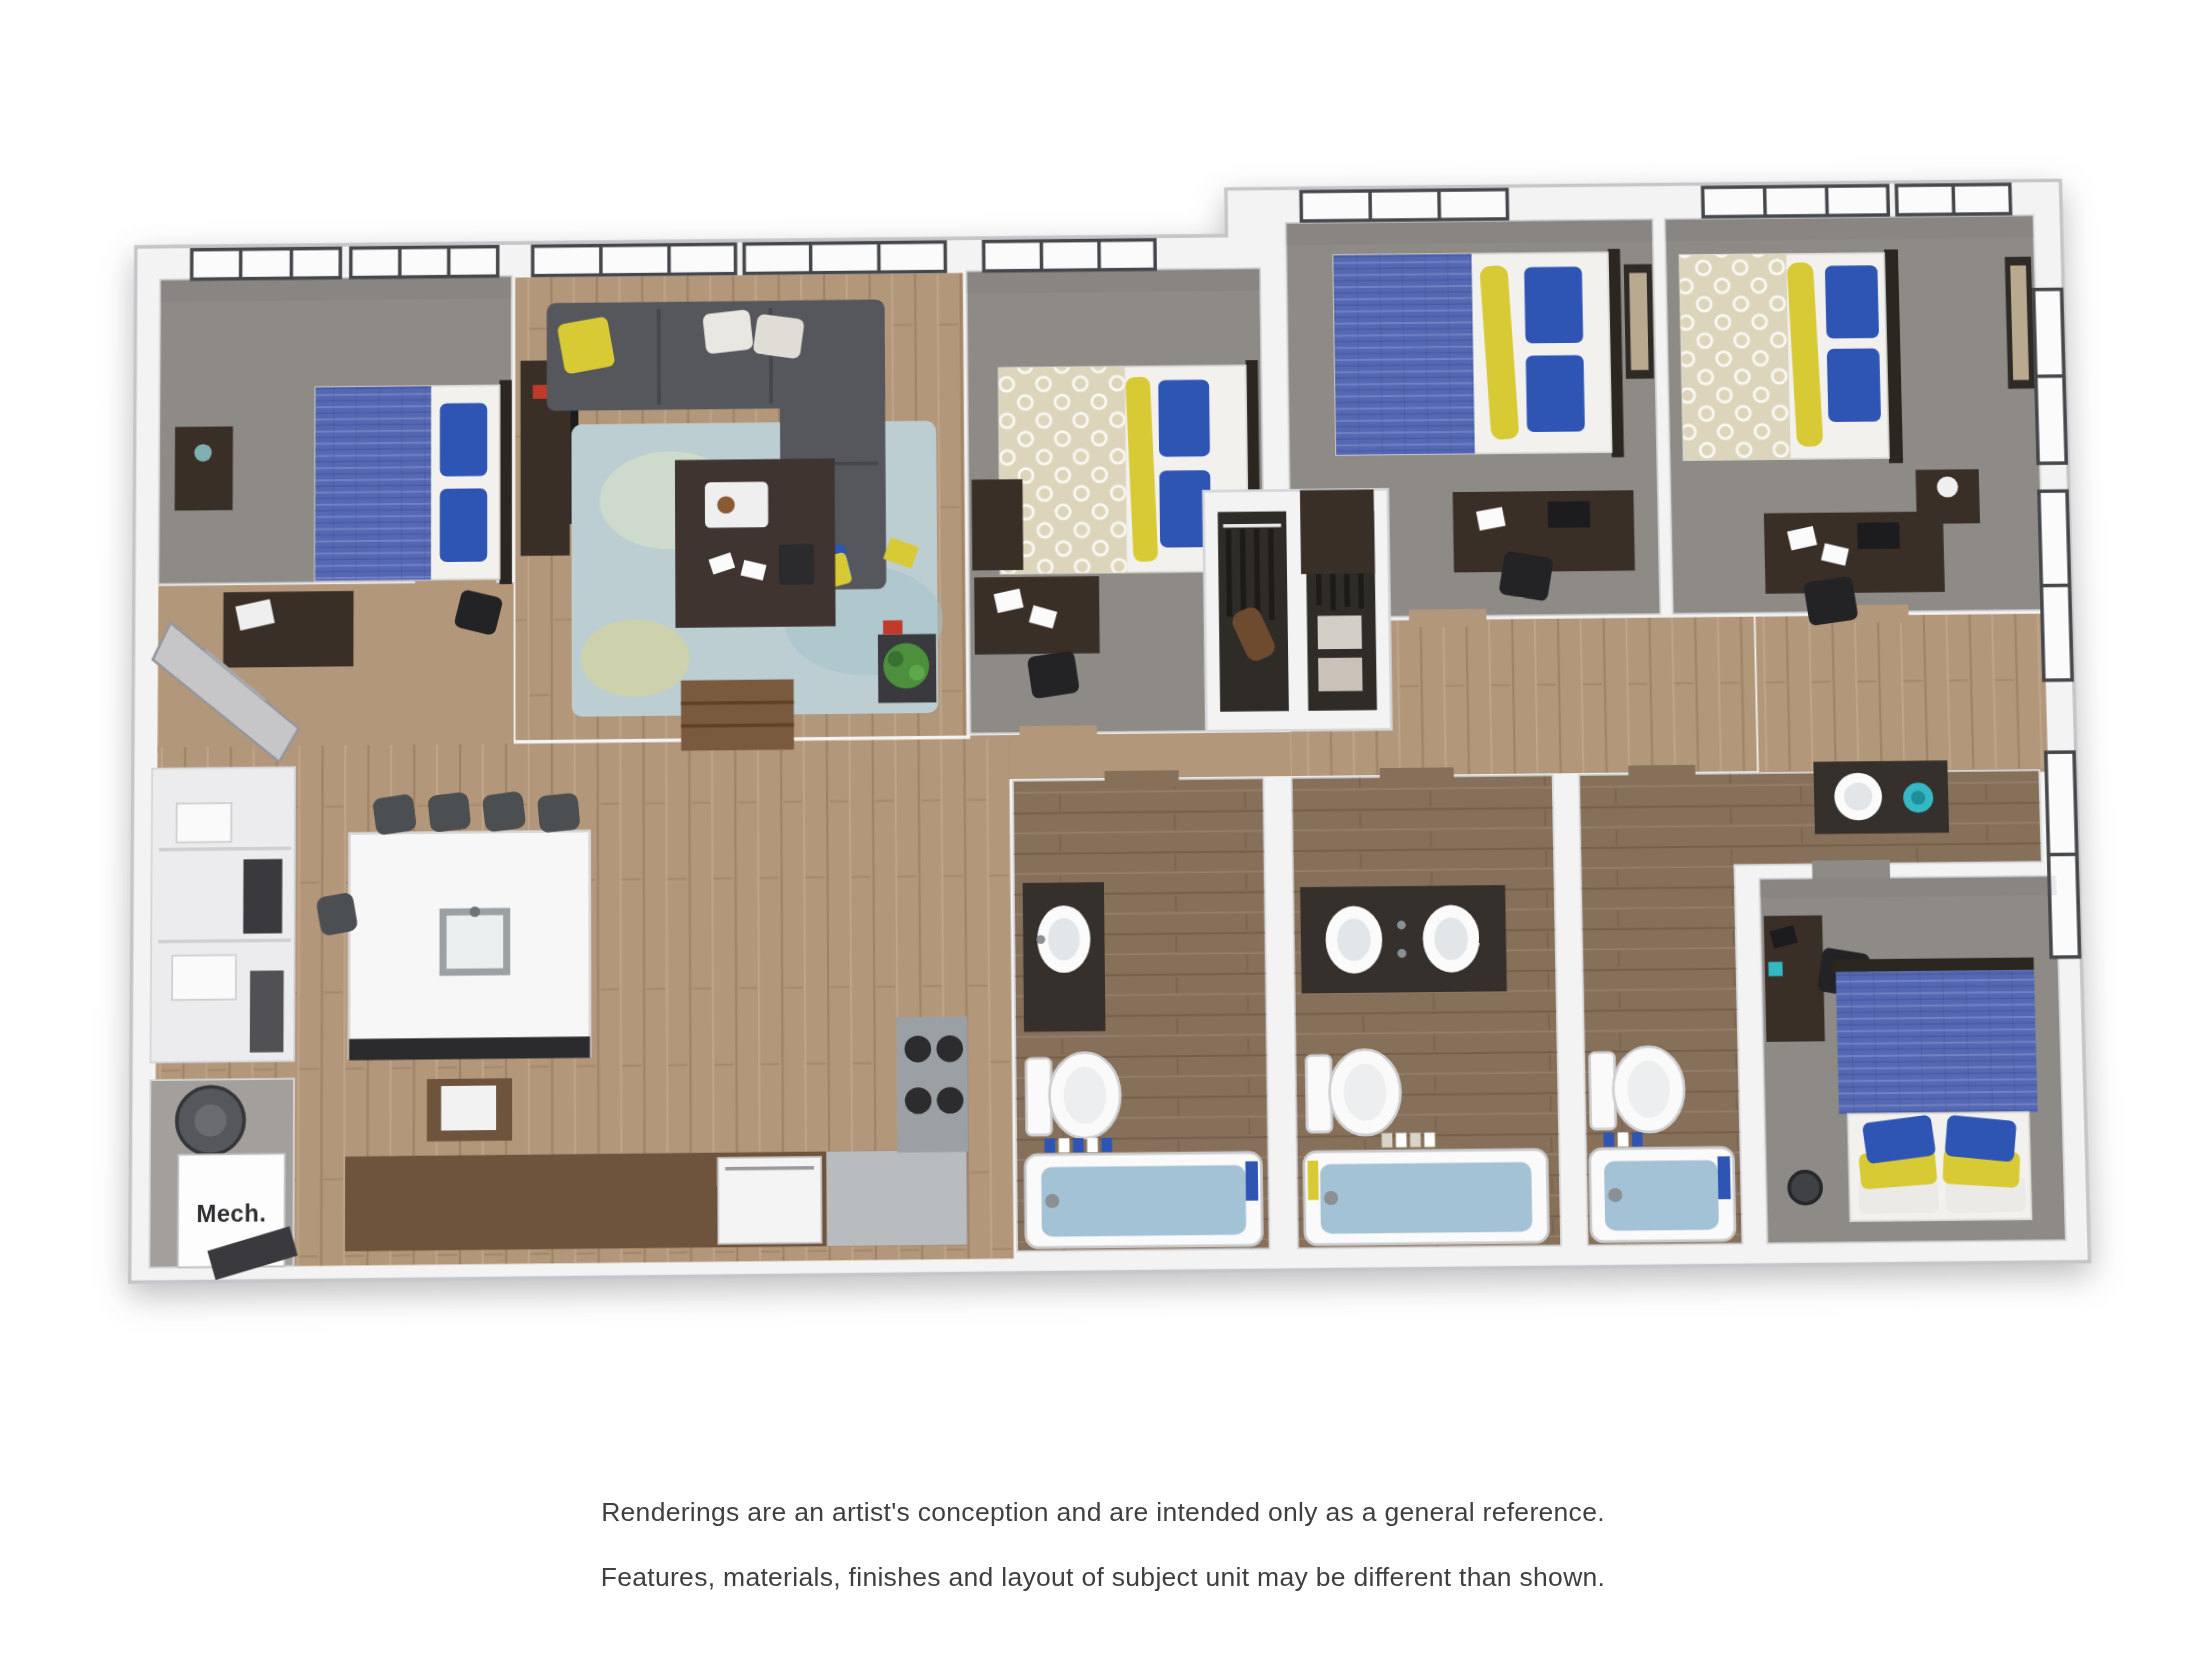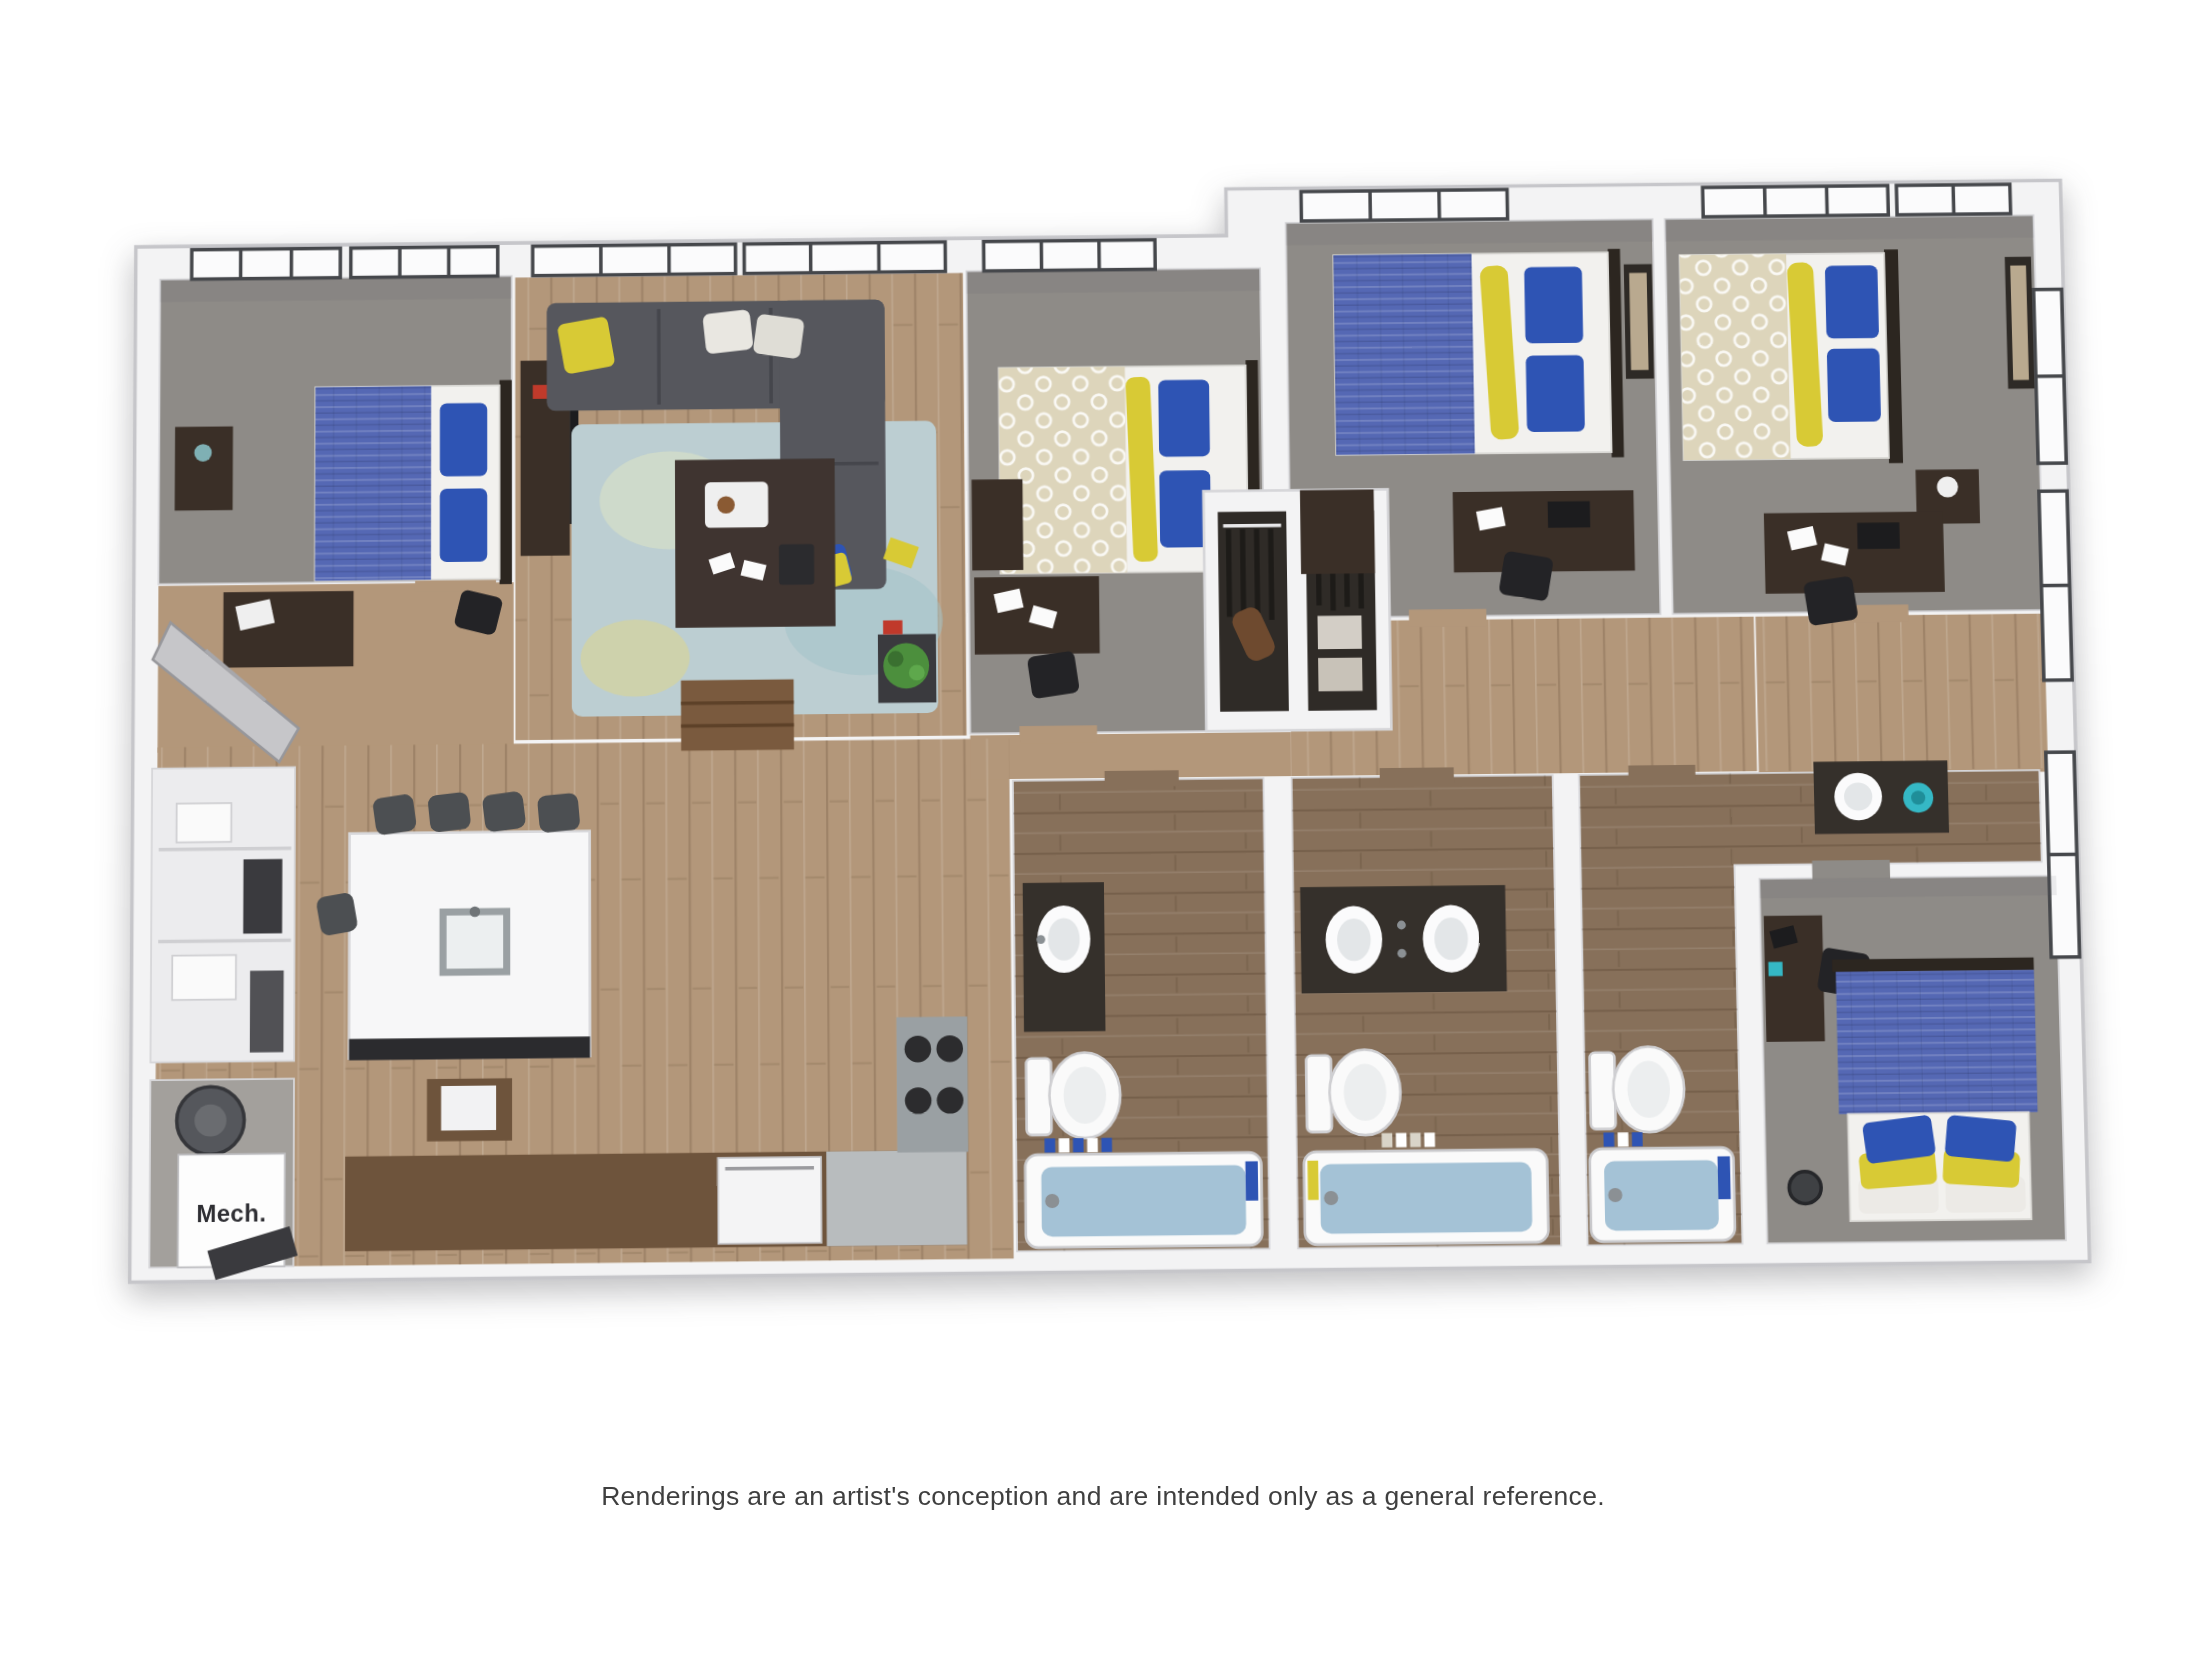--- a/index.html
+++ b/index.html
@@ -12,21 +12,21 @@
     transform:perspective(2470px) rotateX(2.4deg) rotate(-0.6deg);
     transform-origin:1103px 794px;
   }
   .plan-stage svg{
     filter:drop-shadow(0 12.4px 16px rgba(40,40,45,.30));
   }
   .disclaimer{
     position:absolute;left:0;right:0;top:1472px;text-align:center;
     color:var(--text,#3f3f3f);font-size:26.5px;line-height:49px;letter-spacing:0.3px;
   }
-  .disclaimer p{margin:0;}
+  .disclaimer p{margin:16px;}
   text.mech{font-size:27px;font-weight:600;fill:#2e2e33;letter-spacing:.5px;}
 </style>
 </head>
 <body>
 
 <div class="page">
   <div class="plan-stage">
   <svg width="2206" height="1654" viewBox="0 0 2500 1875">
     <defs>
       <pattern id="planksV" width="52" height="210" patternUnits="userSpaceOnUse">
@@ -438,15 +438,16 @@
       <rect x="1100" y="300" width="336" height="26"></rect>
       <rect x="1466" y="248" width="420" height="26"></rect>
       <rect x="1900" y="248" width="422" height="26"></rect>
       <rect x="1992" y="1004" width="336" height="22"></rect>
     </g>
   </svg>
   </div>
 
   <div class="disclaimer">
     <p>Renderings are an artist's conception and are intended only as a general reference.</p>
+    <p>Features, materials, finishes and layout of subject unit may be different than shown.</p>
   </div>
 </div>
 
 
 </body></html>

